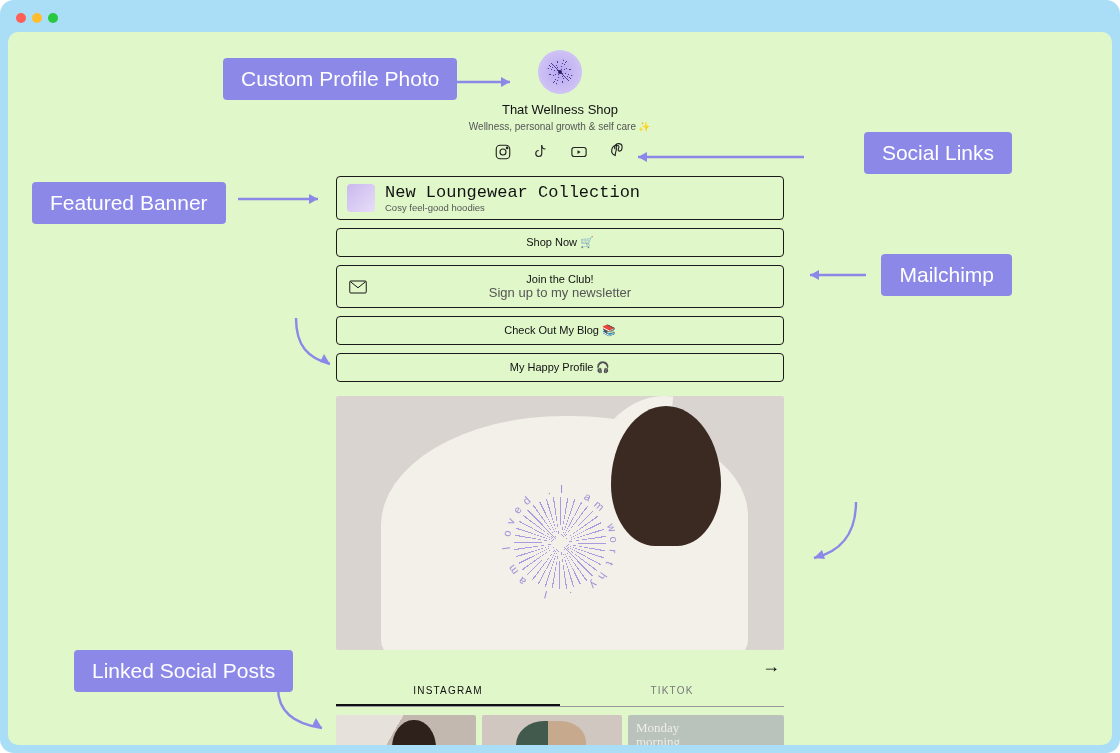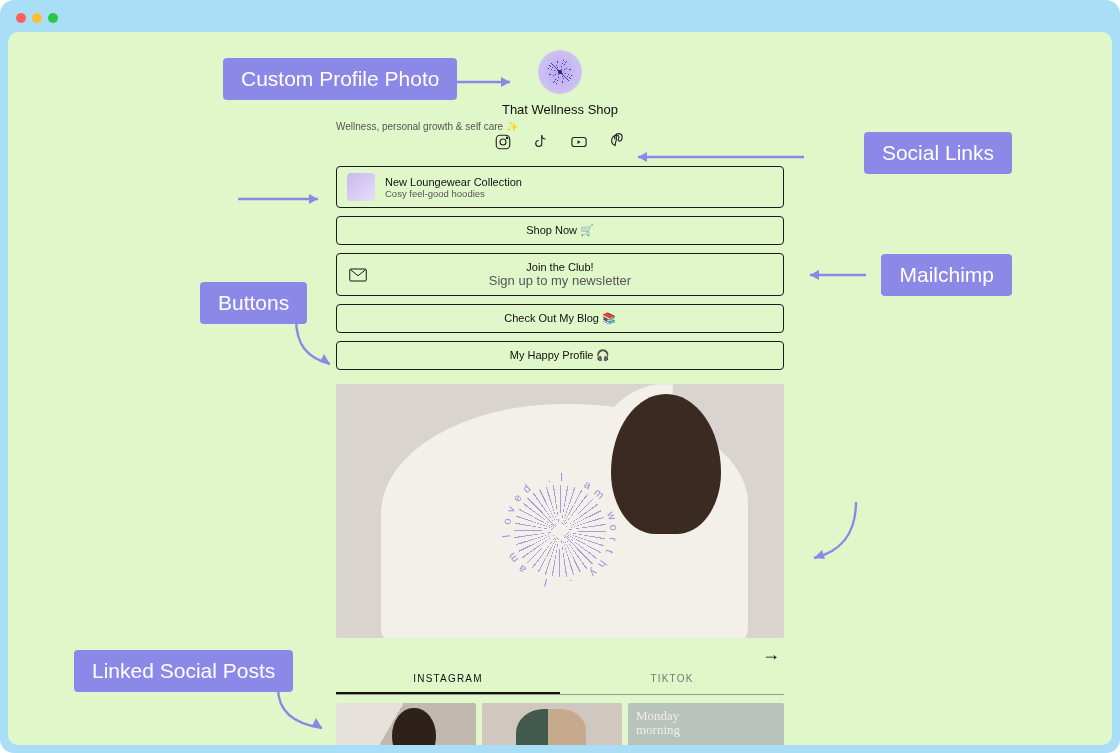--- a/index.html
+++ b/index.html
@@ -58,21 +58,21 @@
     content: "";
     position: absolute;
     inset: 0;
     background:
       repeating-conic-gradient(from 0deg, #4a3d8f 0deg 2deg, transparent 2deg 15deg);
     border-radius: 50%;
     mask: radial-gradient(circle, transparent 0 2px, #000 2px 13px, transparent 13px);
   }
   .avatar-dot { position:absolute; left:50%; top:50%; transform:translate(-50%,-50%); width:4px; height:4px; background:#2a1d5f; border-radius:50%; }
   .shop-name { text-align:center; font-size:13px; font-weight:500; color:#111; margin-bottom:4px; }
-  .tagline { font-size:10px; color:#555; }
+  .tagline { text-align:center; font-size:10px; color:#555; margin-bottom:10px; }
   .socials { display:flex; justify-content:center; gap:18px; margin-bottom:14px; }
   .sicon { width:20px; height:20px; display:flex; align-items:center; justify-content:center; color:#222; }
   .sicon svg { width:18px; height:18px; stroke:#222; fill:none; stroke-width:1.5; }
 
   .linkblocks { display:flex; flex-direction:column; gap:8px; }
   .block {
     border: 1.4px solid #1a1a1a;
     border-radius: 4px;
     background: transparent;
     display:flex;
@@ -83,21 +83,21 @@
     position:relative;
   }
   .block.center { justify-content:center; padding:7px 10px; }
   .block.banner { padding:6px 10px; gap:10px; }
   .thumb {
     width:28px; height:28px; border-radius:4px;
     background: linear-gradient(135deg,#c9b8ef,#e8def8);
     flex-shrink:0;
   }
   .banner-txt { display:flex; flex-direction:column; }
-  .banner-title { font-size:11px; font-weight:500; }
+  .banner-title { font-size:17px; font-weight:500;font-family:Liberation Mono, monospace; }
   .banner-sub { font-size:9.5px; color:#555; }
   .mail { padding:6px 10px; }
   .mail-icon { position:absolute; left:12px; top:50%; transform:translateY(-50%); width:18px; height:14px; }
   .mail-icon svg { width:18px; height:14px; stroke:#111; fill:none; stroke-width:1.3; }
   .mail-txt { width:100%; text-align:center; }
   .mail-title { font-size:11px; font-weight:500; }
   .mail-sub { font-size:13px; color:#555; }
 
   .media {
     margin-top:14px;
@@ -344,32 +344,32 @@
         <path d="M0 10 L72 10"></path>
         <path class="head" d="M72 10 l-9 -5 v10 z"></path>
       </svg>
 
     <div class="callout" style="right:100px; top:100px;">Social Links</div>
     <svg class="arrow" style="left:616px; top:116px; width:180px; height:18px;">
         <path d="M180 9 L14 9"></path>
         <path class="head" d="M14 9 l9 -5 v10 z"></path>
       </svg>
 
+    <div class="callout" style="left:24px; top:150px;">Featured Banner</div>
     <svg class="arrow" style="left:230px; top:158px; width:98px; height:18px;">
         <path d="M0 9 L80 9"></path>
         <path class="head" d="M80 9 l-9 -5 v10 z"></path>
       </svg>
 
     <div class="callout" style="right:100px; top:222px;text-align:right;">Mailchimp</div>
     <svg class="arrow" style="left:788px; top:234px; width:70px; height:18px;">
         <path d="M70 9 L14 9"></path>
         <path class="head" d="M14 9 l9 -5 v10 z"></path>
       </svg>
 
-    <div class="callout" style="left:192px; top:250px;">Buttons</div>
     <svg class="arrow" style="left:282px; top:286px; width:50px; height:56px;">
         <path d="M6 0 C 6 28, 18 40, 40 46"></path>
         <path class="head" d="M40 46 l-10 -2 l4 -8 z"></path>
       </svg>
 
     <svg class="arrow" style="left:792px; top:470px; width:70px; height:70px;">
         <path d="M56 0 C 56 32, 40 50, 14 56"></path>
         <path class="head" d="M14 56 l8 -8 l3 9 z"></path>
       </svg>
 

